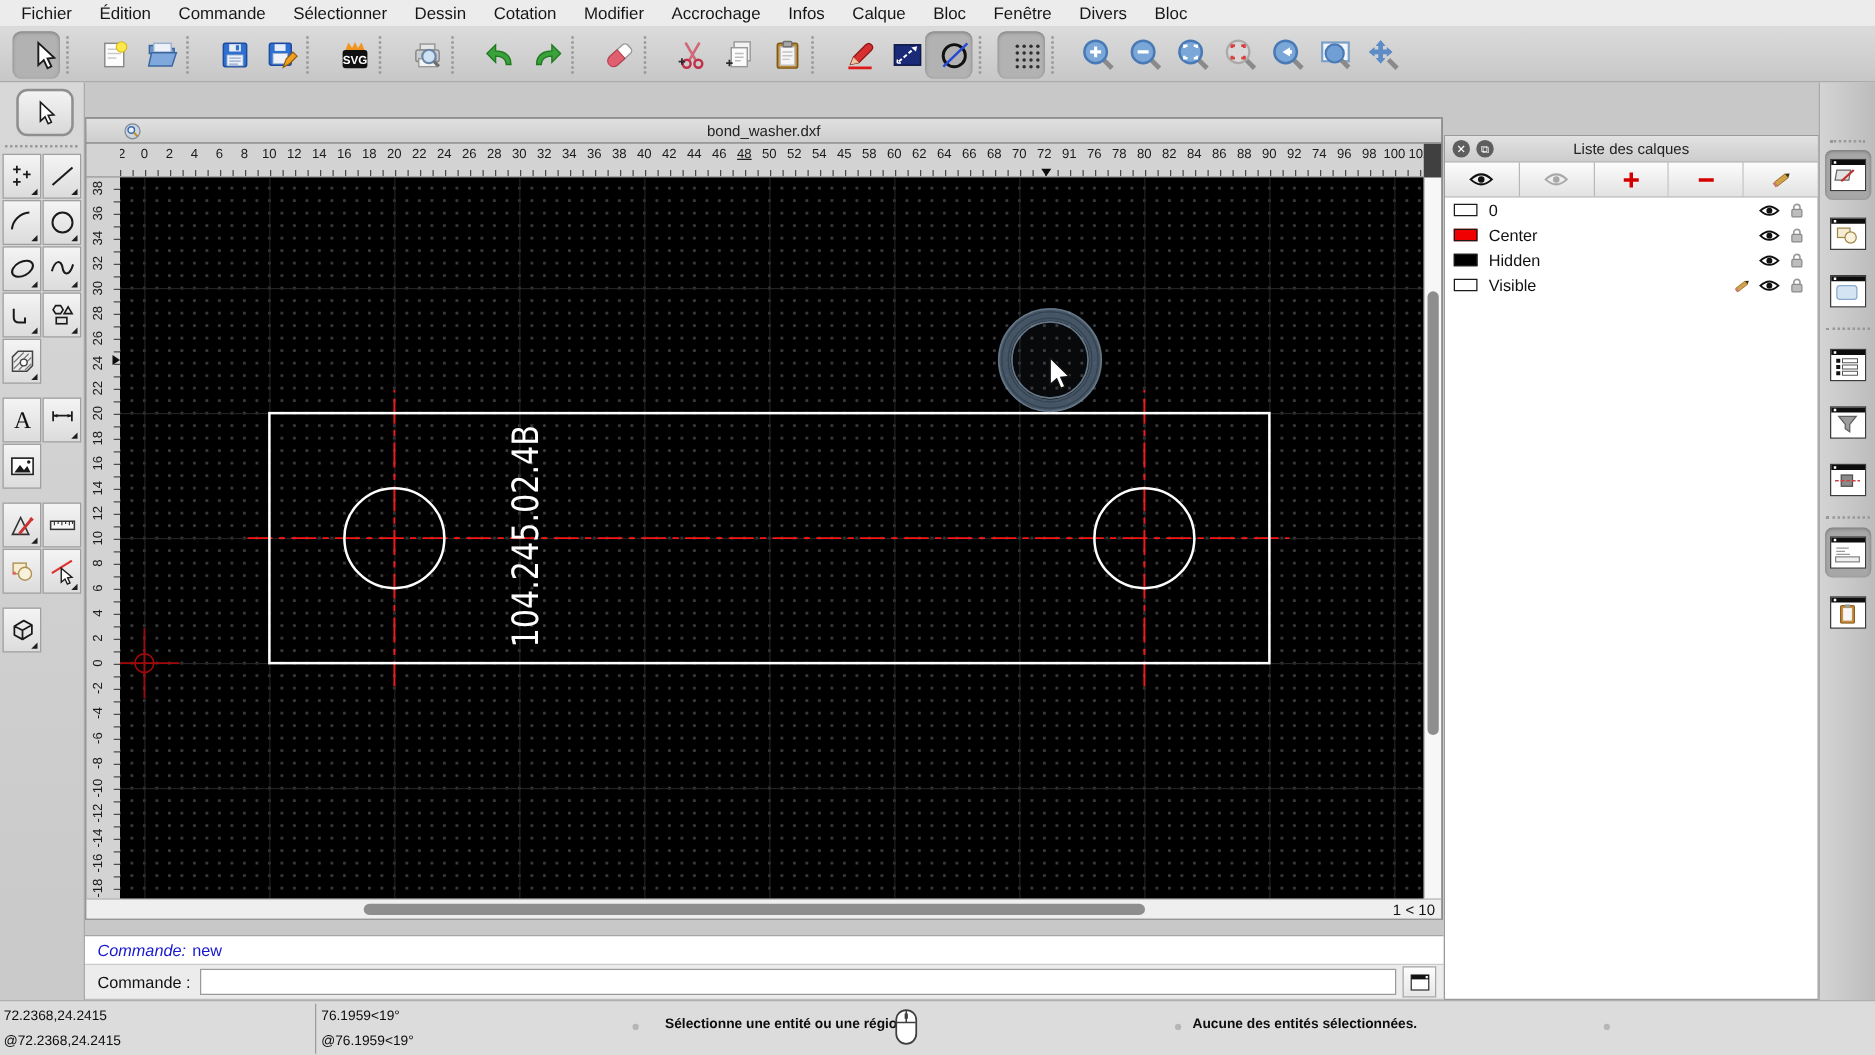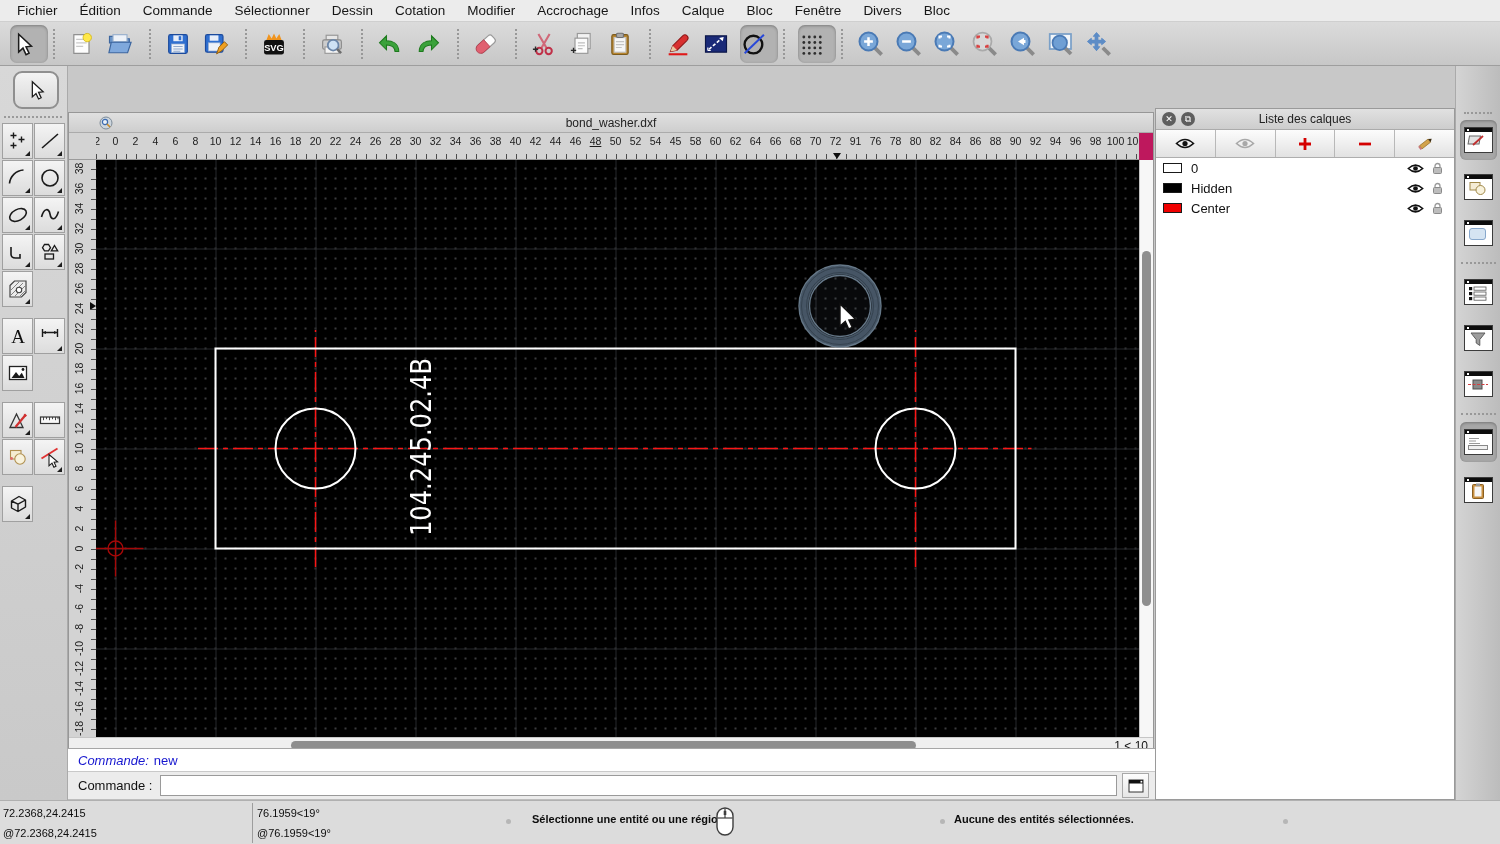--- a/index.html
+++ b/index.html
@@ -5,36 +5,36 @@
   html,body{margin:0;padding:0}
   body{width:1500px;height:844px;position:relative;font-family:"Liberation Sans",sans-serif;
        background:#dcdcdc;overflow:hidden;-webkit-font-smoothing:antialiased}
   
   .menubar{position:absolute;left:0;top:0;width:1500px;height:22px;background:#ececec;
            border-bottom:1px solid #cfcfcf;display:flex;align-items:center;font-size:13.5px;color:#161616;padding-left:6px;box-sizing:border-box}
   .menubar span{padding:0 11px;white-space:nowrap}
   
   .toolbar{position:absolute;left:0;top:22px;width:1500px;height:44px;background:linear-gradient(#dbdbdb,#c7c7c7);
            border-bottom:1px solid #9e9e9e;display:flex;align-items:center;padding-left:10px;box-sizing:border-box}
-  .tbtn{width:38px;height:38px;border-radius:7px;display:flex;align-items:center;justify-content:flex-start;flex:0 0 auto}
+  .tbtn{width:38px;height:38px;border-radius:7px;display:flex;align-items:center;justify-content:flex-end;flex:0 0 auto}
   .tbtn.pressed{background:#b2b2b2;box-shadow:inset 0 1px 3px rgba(0,0,0,.3)}
   .tsep{width:8px;height:30px;border-left:2px dotted #989898;margin:0 5px;flex:0 0 auto}
   
   .bgstrip{position:absolute;left:0;top:66px;width:1500px;height:734px;background:#c8c8c8}
   .left-palette{position:absolute;left:0;top:66px;width:68px;height:734px;background:linear-gradient(#d8d8d8,#c9c9c9);border-right:1px solid #aaa;box-sizing:border-box}
   .pal-arrow{position:absolute;left:13px;top:5px;width:42px;height:34px;border:2px solid #8f8f8f;border-radius:9px;
              background:linear-gradient(#f3f3f3,#d9d9d9);display:flex;align-items:center;justify-content:center}
   .pal-handle{position:absolute;left:4px;top:50px;width:58px;border-top:2px dotted #9a9a9a}
   .pal-grid{position:absolute;left:2px;top:57px;width:66px;display:flex;flex-wrap:wrap;gap:1px}
   .pbtn{width:31px;height:36px;background:linear-gradient(#f4f4f4,#dcdcdc);border:1px solid #a0a0a0;box-sizing:border-box;
         display:flex;align-items:center;justify-content:center;position:relative}
   .pbtn.sub::after{content:'';position:absolute;right:2px;bottom:2px;border-left:5px solid transparent;border-bottom:5px solid #1d1d1d}
   .pgap{width:64px;height:9px}
   
-  .doc{position:absolute;left:68px;top:112px;width:1084px;height:640px;background:#be185d;border:1px solid #979797;box-sizing:content-box}
+  .doc{position:absolute;left:68px;top:94px;width:1084px;height:640px;background:#404040;border:1px solid #979797;box-sizing:content-box}
   .doc-title{position:absolute;left:0;top:0;width:1084px;height:19px;background:linear-gradient(#e0e0e0,#cecece);
              border-bottom:1px solid #ababab;font-size:12px;color:#222;display:flex;align-items:center;justify-content:center}
   .doc-icon{position:absolute;left:30px;top:3px}
   .hruler{position:absolute;left:27px;top:20px;width:1043px;height:26px;background:#d3d3d3;overflow:hidden;border-bottom:1px solid #9b9b9b}
   .rcorner{position:absolute;left:0;top:20px;width:27px;height:26px;background:#d3d3d3;border-bottom:1px solid #9b9b9b}
   .vruler{position:absolute;left:0;top:47px;width:27px;height:577px;background:#d3d3d3;overflow:hidden;border-right:1px solid #9b9b9b}
   .htick{position:absolute;bottom:0;width:1px;height:5px;background:#4c4c4c}
   .hlab{position:absolute;top:2px;font-size:10.5px;color:#1c1c1c;transform:translateX(-50%)}
   .vtick{position:absolute;right:0;width:5px;height:1px;background:#4c4c4c}
   .vlab{position:absolute;left:-1px;width:22px;height:13px;line-height:13px;text-align:center;font-size:10.5px;color:#1c1c1c;transform:rotate(-90deg)}
@@ -581,21 +581,21 @@
       <div class="htick" style="left: 899.5px;"></div>
       <span class="hlab" style="left: 899.5px;">88</span>
       <div class="htick" style="left: 909.5px;"></div>
       <div class="htick" style="left: 919.5px;"></div>
       <span class="hlab" style="left: 919.5px;">90</span>
       <div class="htick" style="left: 929.5px;"></div>
       <div class="htick" style="left: 939.5px;"></div>
       <span class="hlab" style="left: 939.5px;">92</span>
       <div class="htick" style="left: 949.5px;"></div>
       <div class="htick" style="left: 959.5px;"></div>
-      <span class="hlab" style="left: 959.5px;">94</span>
+      <span class="hlab" style="left: 959.5px;">74</span>
       <div class="htick" style="left: 969.5px;"></div>
       <div class="htick" style="left: 979.5px;"></div>
       <span class="hlab" style="left: 979.5px;">96</span>
       <div class="htick" style="left: 989.5px;"></div>
       <div class="htick" style="left: 999.5px;"></div>
       <span class="hlab" style="left: 999.5px;">98</span>
       <div class="htick" style="left: 1009.5px;"></div>
       <div class="htick" style="left: 1019.5px;"></div>
       <span class="hlab" style="left: 1019.5px;">100</span>
       <div class="htick" style="left: 1029.5px;"></div>
@@ -788,39 +788,65 @@
         </span>
         <span class="licon">
           <svg width="11" height="13" viewBox="0 0 11 13">
             <path d="M3 5.5 V4 a2.5 2.5 0 0 1 5 0 V5.5" fill="none" stroke="#9a9a9a" stroke-width="1.3"></path>
             <rect x="1.5" y="5.5" width="8" height="6" rx="1" fill="#bdbdbd" stroke="#8a8a8a"></rect>
           </svg>
         </span>
         <span class="pad-r"></span>
       </div>
       <div class="layer-row">
+        <span class="swatch" style="background:#f00000"></span>
+        <span class="lname">Center</span>
+        <span class="licon">
+          <svg width="17" height="11" viewBox="0 0 20 13">
+            <path d="M1.5 6.5 Q10 -1.5 18.5 6.5 Q10 14.5 1.5 6.5 Z" fill="none" stroke="#111" stroke-width="1.8"></path>
+            <circle cx="10" cy="6.5" r="2.8" fill="#111"></circle>
+          </svg>
+        </span>
+        <span class="licon">
+          <svg width="11" height="13" viewBox="0 0 11 13">
+            <path d="M3 5.5 V4 a2.5 2.5 0 0 1 5 0 V5.5" fill="none" stroke="#9a9a9a" stroke-width="1.3"></path>
+            <rect x="1.5" y="5.5" width="8" height="6" rx="1" fill="#bdbdbd" stroke="#8a8a8a"></rect>
+          </svg>
+        </span>
+        <span class="pad-r"></span>
+      </div>
+      <div class="layer-row">
         <span class="swatch" style="background:#000000"></span>
         <span class="lname">Hidden</span>
         <span class="licon">
           <svg width="17" height="11" viewBox="0 0 20 13">
             <path d="M1.5 6.5 Q10 -1.5 18.5 6.5 Q10 14.5 1.5 6.5 Z" fill="none" stroke="#111" stroke-width="1.8"></path>
             <circle cx="10" cy="6.5" r="2.8" fill="#111"></circle>
           </svg>
         </span>
         <span class="licon">
           <svg width="11" height="13" viewBox="0 0 11 13">
             <path d="M3 5.5 V4 a2.5 2.5 0 0 1 5 0 V5.5" fill="none" stroke="#9a9a9a" stroke-width="1.3"></path>
             <rect x="1.5" y="5.5" width="8" height="6" rx="1" fill="#bdbdbd" stroke="#8a8a8a"></rect>
           </svg>
         </span>
         <span class="pad-r"></span>
       </div>
       <div class="layer-row">
-        <span class="swatch" style="background:#f00000"></span>
-        <span class="lname">Center</span>
+        <span class="swatch" style="background:#ffffff"></span>
+        <span class="lname">Visible</span>
+        <span class="licon">
+          <svg width="15" height="13" viewBox="0 0 18 15">
+            <g transform="rotate(-38 9 8)">
+              <rect x="3.5" y="6" width="11" height="4" fill="#d2a24a" stroke="#96702a" stroke-width="0.7"></rect>
+              <path d="M14.5 6 l3 2 -3 2 Z" fill="#3a2c14"></path>
+              <rect x="1.8" y="6" width="2" height="4" fill="#c87878"></rect>
+            </g>
+          </svg>
+        </span>
         <span class="licon">
           <svg width="17" height="11" viewBox="0 0 20 13">
             <path d="M1.5 6.5 Q10 -1.5 18.5 6.5 Q10 14.5 1.5 6.5 Z" fill="none" stroke="#111" stroke-width="1.8"></path>
             <circle cx="10" cy="6.5" r="2.8" fill="#111"></circle>
           </svg>
         </span>
         <span class="licon">
           <svg width="11" height="13" viewBox="0 0 11 13">
             <path d="M3 5.5 V4 a2.5 2.5 0 0 1 5 0 V5.5" fill="none" stroke="#9a9a9a" stroke-width="1.3"></path>
             <rect x="1.5" y="5.5" width="8" height="6" rx="1" fill="#bdbdbd" stroke="#8a8a8a"></rect>

